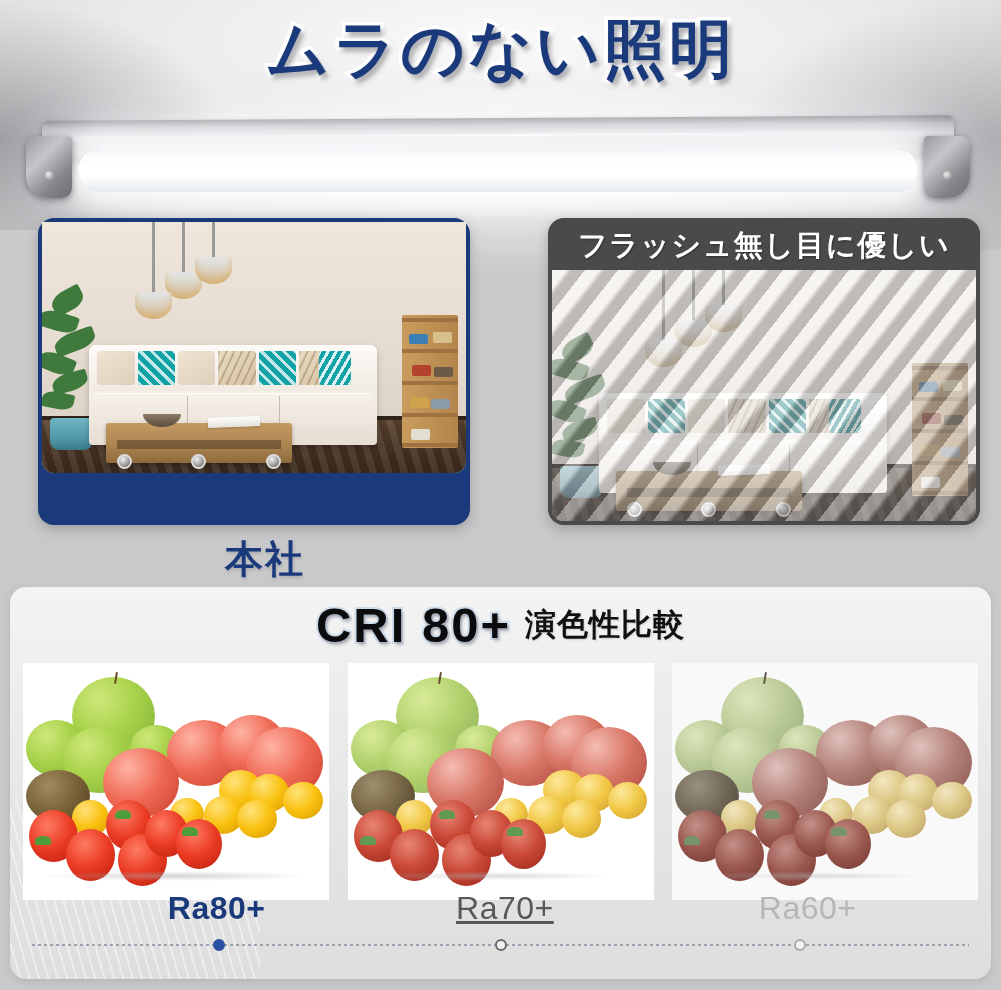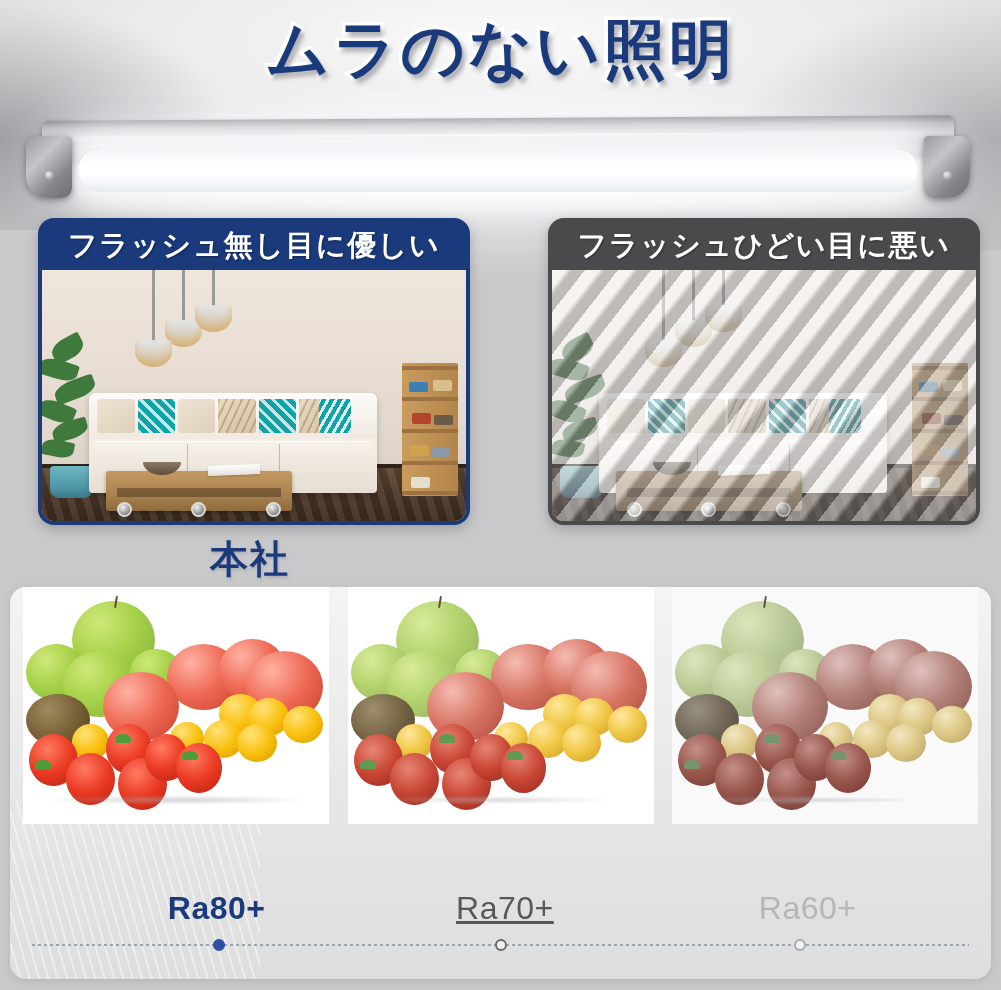--- a/index.html
+++ b/index.html
@@ -272,21 +272,21 @@
   .desat {
     filter: saturate(.55) contrast(.92) brightness(1.06);
   }
 
   .panel-caption {
     position: absolute; top: 316px;
     width: 432px; text-align: center;
     font-size: 38px; font-weight: 700; letter-spacing: 2px;
     text-shadow: 1px 2px 3px rgba(150,150,155,.55);
   }
-  .panel-caption.good { left: 34px;  color: #1a3a7c; text-align: center; }
+  .panel-caption.good { left: 49px;  color: #1a3a7c; text-align: center; }
   .panel-caption.bad  { left: 548px; color: #4c4c4e; }
 
   
   .cri-card {
     position: absolute; left: 10px; top: 587px;
     width: 981px; height: 392px;
     border-radius: 16px;
     background: linear-gradient(180deg,#f4f4f5 0%, #ebebec 35%, #e3e3e4 70%, #dedede 100%);
     box-shadow: 0 2px 7px rgba(140,140,145,.35);
     overflow: hidden;
@@ -401,23 +401,20 @@
   <div class="fixture">
     <div class="fix-body"></div>
     <div class="tube"></div>
     <div class="endcap left"></div>
     <div class="endcap right"></div>
   </div>
 
   <div class="compare">
 
     <div class="panel good">
-      <div class="panel-head">
-        <span class="label">フラッシュ無し目に優しい</span>
-      </div>
       <div class="photo">
         <div class="room">
           <div class="wall"></div>
           <div class="baseboard"></div>
           <div class="floor"></div>
 
           <div class="lamp" style="left:33%;height:52px;">
               <div class="shade"></div>
             </div>
           <div class="lamp" style="left:26%;height:72px;">
@@ -470,21 +467,21 @@
             <div class="caster" style="left:6%"></div>
             <div class="caster" style="left:46%"></div>
             <div class="caster" style="right:6%"></div>
           </div>
         </div>
       </div>
     </div>
 
     <div class="panel bad">
       <div class="panel-head">
-        <span class="label">フラッシュひどい目に悪い</span>
+        <span class="label">フラッシュ無し目に優しい</span>
       </div>
       <div class="photo">
         <div class="room desat">
           <div class="wall"></div>
           <div class="baseboard"></div>
           <div class="floor"></div>
 
           <div class="lamp" style="left:33%;height:52px;">
               <div class="shade"></div>
             </div>
@@ -542,20 +539,24 @@
         </div>
         <div class="flicker"></div>
       </div>
     </div>
 
     <div class="panel-caption good">本社</div>
   </div>
 
   <div class="cri-card">
 
+    <div class="cri-head">
+      <span class="cri-title">CRI 80+</span>
+      <span class="cri-sub">演色性比較</span>
+    </div>
 
     <div class="cri-row">
 
       <div class="cri-cell">
         <div class="fruit">
           <div class="scene">
             <div class="fr apple-g" style="left:16%;top:6%;width:27%;height:33%;"></div>
             <div class="stem" style="left:30%;top:4%;transform:rotate(9deg);"></div>
             <div class="fr apple-g" style="left:1%;top:24%;width:20%;height:24%;"></div>
             <div class="fr apple-g" style="left:13%;top:27%;width:24%;height:28%;"></div>

